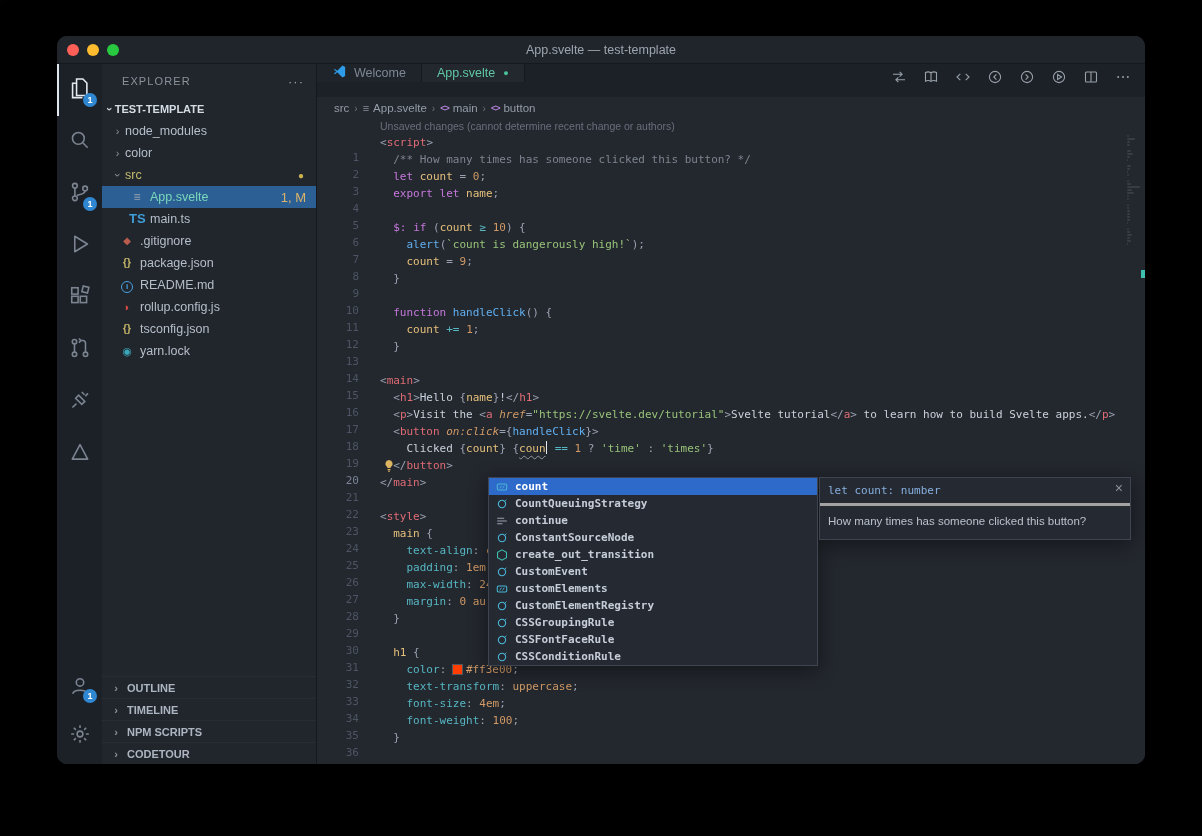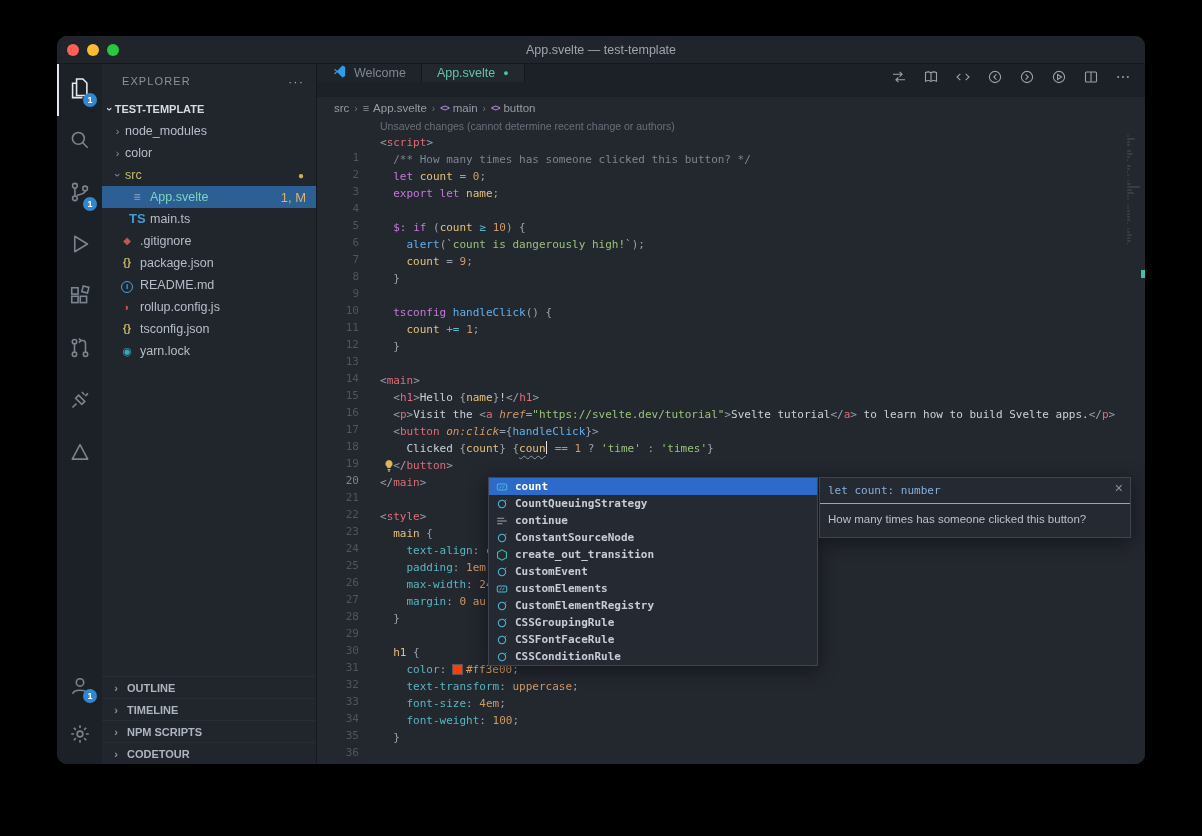--- a/index.html
+++ b/index.html
@@ -100,21 +100,21 @@
   .bulb{position:absolute;left:65px;top:340px;width:14px;height:14px;cursor:pointer}
   
   .suggest{position:absolute;left:171px;top:358px;display:flex;align-items:flex-start;z-index:6;filter:drop-shadow(0 4px 10px rgba(0,0,0,.45))}
   .sg-list{width:328px;background:#252a32;border:1px solid #3e4450}
   .sg-item{height:17px;display:flex;align-items:center;gap:6px;padding:0 6px;cursor:pointer;
            font:700 11px/17px "DejaVu Sans Mono",monospace;color:#c6cdd8;white-space:nowrap}
   .sg-item.sel{background:#2d6ac9;color:#ffffff}
   .sg-icon{width:14px;height:14px;flex:none}
   .sg-icon svg{width:14px;height:14px}
   .sg-docs{width:310px;background:#252a32;border:1px solid #3e4450;margin-left:1px;position:relative}
-  .docs-sig{padding:5px 24px 5px 8px;font:11px/15px "DejaVu Sans Mono",monospace;color:#86aede;border-bottom:1px solid #a3a3a3}
+  .docs-sig{padding:5px 24px 5px 8px;font:11px/15px "DejaVu Sans Mono",monospace;color:#86aede;border-bottom:3px solid #a3a3a3}
   .docs-body{padding:8px 8px 10px;font:11.5px/15px "Liberation Sans",sans-serif;color:#bac1cb}
   .docs-close{position:absolute;top:2px;right:7px;color:#8b939f;font-size:14px;cursor:pointer;line-height:16px}
 </style>
 </head>
 <body>
 
 <div class="stage">
   <div class="window">
 
     <div class="titlebar">
@@ -409,21 +409,21 @@
                 <div class="code-line"><span class="sg-p">&lt;</span><span class="sg-t">script</span><span class="sg-p">&gt;</span></div>
                 <div class="code-line"><span class="sg-c">  /** How many times has someone clicked this button? */</span></div>
                 <div class="code-line"><span class="sg-p">  </span><span class="sg-k">let </span><span class="sg-v">count</span><span class="sg-p"> = </span><span class="sg-n">0</span><span class="sg-p">;</span></div>
                 <div class="code-line"><span class="sg-p">  </span><span class="sg-k">export let </span><span class="sg-v">name</span><span class="sg-p">;</span></div>
                 <div class="code-line"></div>
                 <div class="code-line"><span class="sg-p">  </span><span class="sg-k">$:</span><span class="sg-p"> </span><span class="sg-k">if</span><span class="sg-p"> (</span><span class="sg-v">count</span><span class="sg-p"> </span><span class="sg-o">≥</span><span class="sg-p"> </span><span class="sg-n">10</span><span class="sg-p">) {</span></div>
                 <div class="code-line"><span class="sg-p">    </span><span class="sg-f">alert</span><span class="sg-p">(</span><span class="sg-s">`count is dangerously high!`</span><span class="sg-p">);</span></div>
                 <div class="code-line"><span class="sg-p">    </span><span class="sg-v">count</span><span class="sg-p"> = </span><span class="sg-n">9</span><span class="sg-p">;</span></div>
                 <div class="code-line"><span class="sg-p">  }</span></div>
                 <div class="code-line"></div>
-                <div class="code-line"><span class="sg-p">  </span><span class="sg-k">tsconfig </span><span class="sg-f">handleClick</span><span class="sg-p">() {</span></div>
+                <div class="code-line"><span class="sg-p">  </span><span class="sg-k">function </span><span class="sg-f">handleClick</span><span class="sg-p">() {</span></div>
                 <div class="code-line"><span class="sg-p">    </span><span class="sg-v">count</span><span class="sg-p"> </span><span class="sg-o">+=</span><span class="sg-p"> </span><span class="sg-n">1</span><span class="sg-p">;</span></div>
                 <div class="code-line"><span class="sg-p">  }</span></div>
                 <div class="code-line"></div>
                 <div class="code-line"><span class="sg-p">&lt;</span><span class="sg-t">main</span><span class="sg-p">&gt;</span></div>
                 <div class="code-line"><span class="sg-p">  &lt;</span><span class="sg-t">h1</span><span class="sg-p">&gt;</span><span class="sg-x">Hello </span><span class="sg-p">{</span><span class="sg-v">name</span><span class="sg-p">}</span><span class="sg-x">!</span><span class="sg-p">&lt;/</span><span class="sg-t">h1</span><span class="sg-p">&gt;</span></div>
                 <div class="code-line"><span class="sg-p">  &lt;</span><span class="sg-t">p</span><span class="sg-p">&gt;</span><span class="sg-x">Visit the </span><span class="sg-p">&lt;</span><span class="sg-t">a</span><span class="sg-p"> </span><span class="sg-a">href</span><span class="sg-p">=</span><span class="sg-s">"</span><span class="sg-u">https://svelte.dev/tutorial</span><span class="sg-s">"</span><span class="sg-p">&gt;</span><span class="sg-x">Svelte tutorial</span><span class="sg-p">&lt;/</span><span class="sg-t">a</span><span class="sg-p">&gt;</span><span class="sg-x"> to learn how to build Svelte apps.</span><span class="sg-p">&lt;/</span><span class="sg-t">p</span><span class="sg-p">&gt;</span></div>
                 <div class="code-line"><span class="sg-p">  &lt;</span><span class="sg-t">button</span><span class="sg-p"> </span><span class="sg-a">on:click</span><span class="sg-p">={</span><span class="sg-f">handleClick</span><span class="sg-p">}&gt;</span></div>
                 <div class="code-line"><span class="sg-p">    </span><span class="sg-x">Clicked </span><span class="sg-p">{</span><span class="sg-v">count</span><span class="sg-p">} {</span><span class="sg-w">coun</span><span class="caret"></span><span class="sg-p"> </span><span class="sg-o">==</span><span class="sg-p"> </span><span class="sg-n">1</span><span class="sg-p"> ? </span><span class="sg-s">'time'</span><span class="sg-p"> : </span><span class="sg-s">'times'</span><span class="sg-p">}</span></div>
                 <div class="code-line"><span class="sg-p">  &lt;/</span><span class="sg-t">button</span><span class="sg-p">&gt;</span></div>
                 <div class="code-line"><span class="sg-p">&lt;/</span><span class="sg-t">main</span><span class="sg-p">&gt;</span></div>

